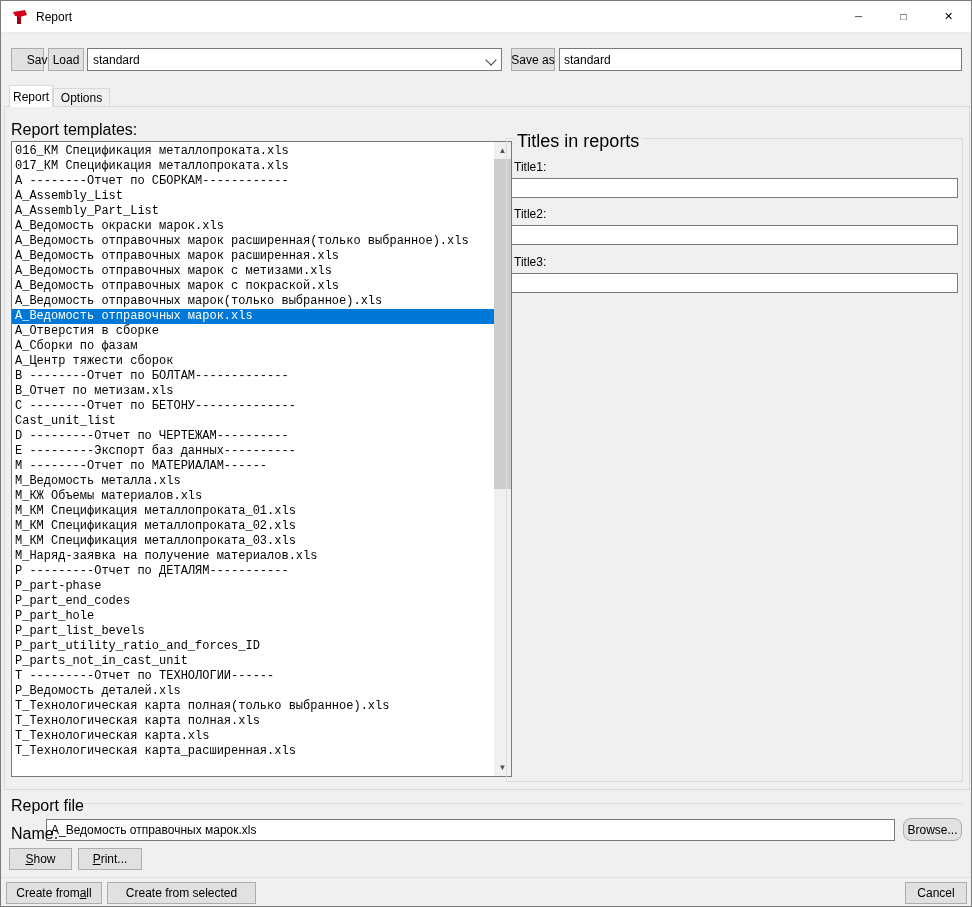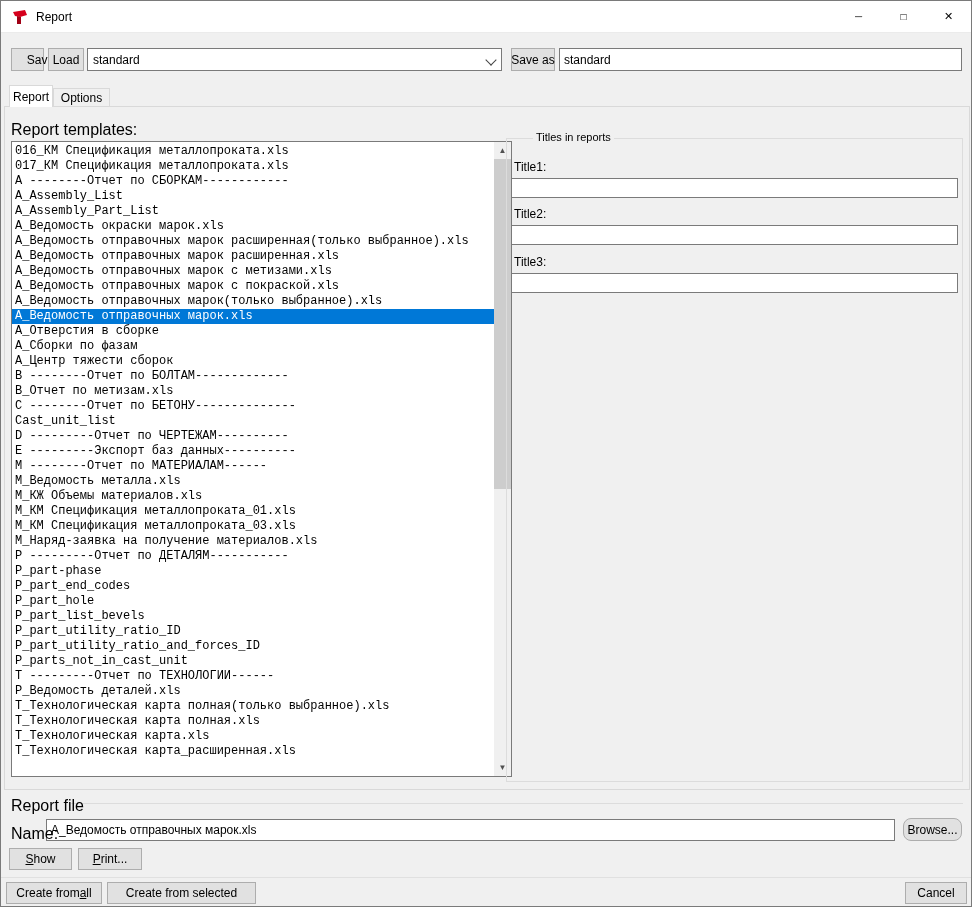--- a/index.html
+++ b/index.html
@@ -105,21 +105,21 @@
   .varrow.up { top: 0; }
   .varrow.down { bottom: 0; }
   .vthumb { position: absolute; left: 0; top: 17px; width: 17px; height: 330px; background: #cdcdcd; }
   
   .groupbox {
     position: absolute; left: 505px; top: 137px; width: 457px; height: 644px;
     border: 1px solid #dcdcdc; z-index: 5;
   }
   .group-label {
     position: absolute; top: -8px; left: 7px;
-    background: #f0f0f0; padding: 0 3px; font-size: 11px; margin-left: 19px;
+    background: #f0f0f0; padding: 0 3px; font-size: 18px;
   }
   .gb-label { position: absolute; left: 7px; font-size: 12px; }
   .t1-label { top: 21px; } .t2-label { top: 68px; } .t3-label { top: 116px; }
   .gb-input { position: absolute; left: 4px; width: 447px; height: 20px; }
   .t1-input { top: 39px; } .t2-input { top: 86px; } .t3-input { top: 134px; }
   
   .rf-label { left: 10px; top: 796px; }
   .sep-line { position: absolute; height: 1px; background: #dcdcdc; }
   .rf-line { left: 70px; right: 8px; top: 802px; }
   .name-label { left: 10px; top: 824px; }
@@ -193,28 +193,28 @@
         <div class="row">B --------Отчет по БОЛТАМ-------------</div>
         <div class="row">B_Отчет по метизам.xls</div>
         <div class="row">C --------Отчет по БЕТОНУ--------------</div>
         <div class="row">Cast_unit_list</div>
         <div class="row">D ---------Отчет по ЧЕРТЕЖАМ----------</div>
         <div class="row">E ---------Экспорт баз данных----------</div>
         <div class="row">M --------Отчет по МАТЕРИАЛАМ------</div>
         <div class="row">М_Ведомость металла.xls</div>
         <div class="row">М_КЖ Объемы материалов.xls</div>
         <div class="row">М_КМ Спецификация металлопроката_01.xls</div>
+        <div class="row">М_КМ Спецификация металлопроката_02.xls</div>
         <div class="row">М_КМ Спецификация металлопроката_03.xls</div>
         <div class="row">М_Наряд-заявка на получение материалов.xls</div>
         <div class="row">P ---------Отчет по ДЕТАЛЯМ-----------</div>
         <div class="row">P_part-phase</div>
         <div class="row">P_part_end_codes</div>
         <div class="row">P_part_hole</div>
         <div class="row">P_part_list_bevels</div>
-        <div class="row">P_part_utility_ratio_ID</div>
         <div class="row">P_part_utility_ratio_and_forces_ID</div>
         <div class="row">P_parts_not_in_cast_unit</div>
         <div class="row">T ---------Отчет по ТЕХНОЛОГИИ------</div>
         <div class="row">Р_Ведомость деталей.xls</div>
         <div class="row">Т_Технологическая карта полная(только выбранное).xls</div>
         <div class="row">Т_Технологическая карта полная.xls</div>
         <div class="row">Т_Технологическая карта.xls</div>
         <div class="row">Т_Технологическая карта_расширенная.xls</div>
       </div>
     <div class="vscroll">

